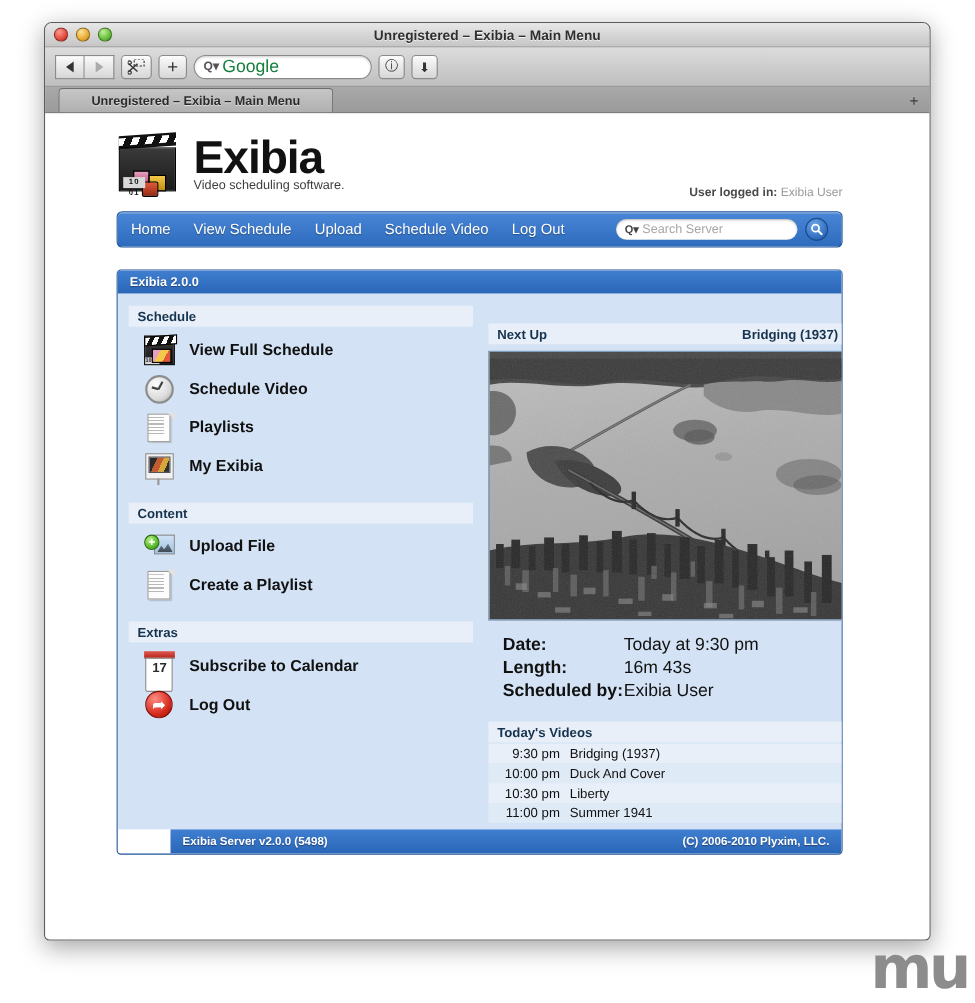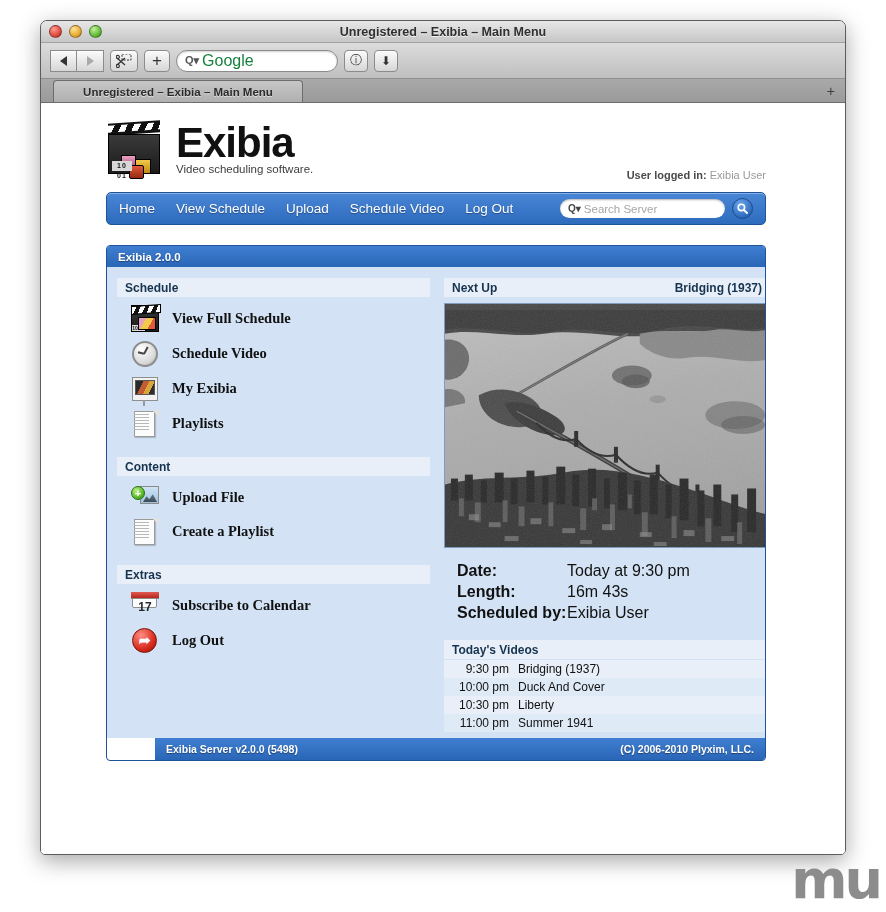--- a/index.html
+++ b/index.html
@@ -210,21 +210,21 @@
     background: #e8eff8; height: 19px;
     display: flex; align-items: center; padding-left: 8px;
     font-size: 12px; font-weight: bold; color: #16344f;
     margin-bottom: 4px;
   }
   #left-col .section-header:not(:first-child) { margin-top: 16px; }
   .menu-item {
     display: flex; align-items: center; gap: 13px;
     padding: 4px 0 4px 14px; cursor: pointer;
   }
-  .menu-label { font-size: 14.5px; font-weight: bold; color: #111; font-family: Liberation Serif, serif; }
+  .menu-label { font-size: 14.5px; font-weight: bold; color: #111; }
   .mi-icon { width: 28px; height: 27px; flex: none; position: relative; }
 
   
   .ic-clap { background: linear-gradient(#3a3a3a, #1b1b1b); border: 1px solid #000; }
   .ic-clap::before {
     content: ""; position: absolute; left: -1px; top: -1px; width: 28px; height: 7px;
     background: repeating-linear-gradient(115deg, #fff 0 4px, #111 4px 8px);
     border: 1px solid #000; transform: skewY(-4deg);
   }
   .ic-clap::after {
@@ -283,21 +283,21 @@
     background: linear-gradient(#6d7f8f, #3d4a57);
     clip-path: polygon(0 100%, 25% 35%, 45% 70%, 70% 15%, 100% 100%);
   }
   .ic-upload .plus {
     position: absolute; left: 0; top: 2px; width: 14px; height: 14px; border-radius: 50%;
     background: radial-gradient(circle at 35% 28%, #b4ef80, #56b726 65%, #2f7d10);
     border: 1px solid #2c6b13; color: #fff; font-size: 11px; font-weight: bold;
     line-height: 12px; text-align: center;
   }
   .ic-calendar {
-    width: 25px; height: 15px; margin: 1px;
+    width: 25px; height: 36px; margin: 1px;
     background: #fff; border: 1px solid #8d8d8d; border-radius: 2px; text-decoration: underline;
   }
   .ic-calendar .top {
     position: absolute; left: 0; top: 0; width: 100%; height: 7px;
     background: linear-gradient(#e05a52, #b7251c);
     border-bottom: 1px solid #8d8d8d;
   }
   .ic-calendar .day {
     position: absolute; left: 0; top: 8px; width: 100%;
     text-align: center; font-size: 12px; font-weight: bold; color: #2a2a2a;
@@ -310,21 +310,21 @@
     color: #fff; font-size: 14px; font-weight: bold;
     text-align: center; line-height: 23px;
   }
 
   
   #right-col { width: 324px; flex: none; }
   .panel-header-row {
     background: #e8eff8; height: 19px;
     display: flex; align-items: center; justify-content: space-between;
     padding: 0 6px 0 8px;
-    font-size: 12px; font-weight: bold; color: #16344f;
+    font-size: 12px; font-weight: bold; color: #16344f; margin-top: 16px;
   }
   #next-up-thumb {
     width: 324px; height: 245px; margin-top: 6px;
     border: 1px solid #7e9cbd; overflow: hidden; position: relative;
     background: #8e8e8e;
   }
   #next-up-thumb svg { display: block; width: 100%; height: 100%; }
   #next-up-details {
     margin-top: 14px; padding-left: 13px;
     font-size: 16px; color: #111;
@@ -458,30 +458,30 @@
 
             <div class="menu-item">
               <div class="mi-icon">
                   <div class="ic-clock"></div>
                 </div>
               <div class="menu-label">Schedule Video</div>
             </div>
 
             <div class="menu-item">
               <div class="mi-icon">
+                  <div class="ic-doc"></div>
+                </div>
+              <div class="menu-label">Playlists</div>
+            </div>
+
+            <div class="menu-item">
+              <div class="mi-icon">
                   <div class="ic-projector"></div>
                 </div>
               <div class="menu-label">My Exibia</div>
-            </div>
-
-            <div class="menu-item">
-              <div class="mi-icon">
-                  <div class="ic-doc"></div>
-                </div>
-              <div class="menu-label">Playlists</div>
             </div>
 
             <div class="section-header">Content</div>
 
             <div class="menu-item">
               <div class="mi-icon ic-upload">
                 <div class="pic"></div>
                 <div class="plus">+</div>
               </div>
               <div class="menu-label">Upload File</div>

